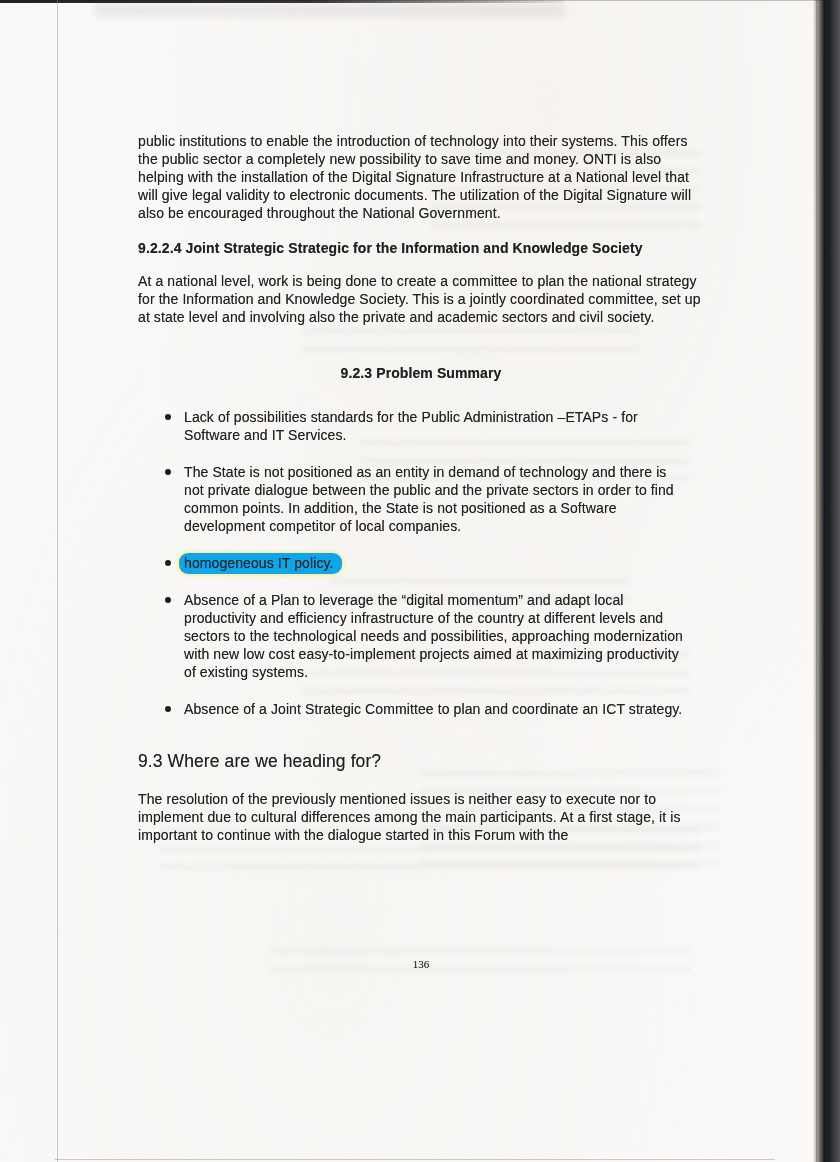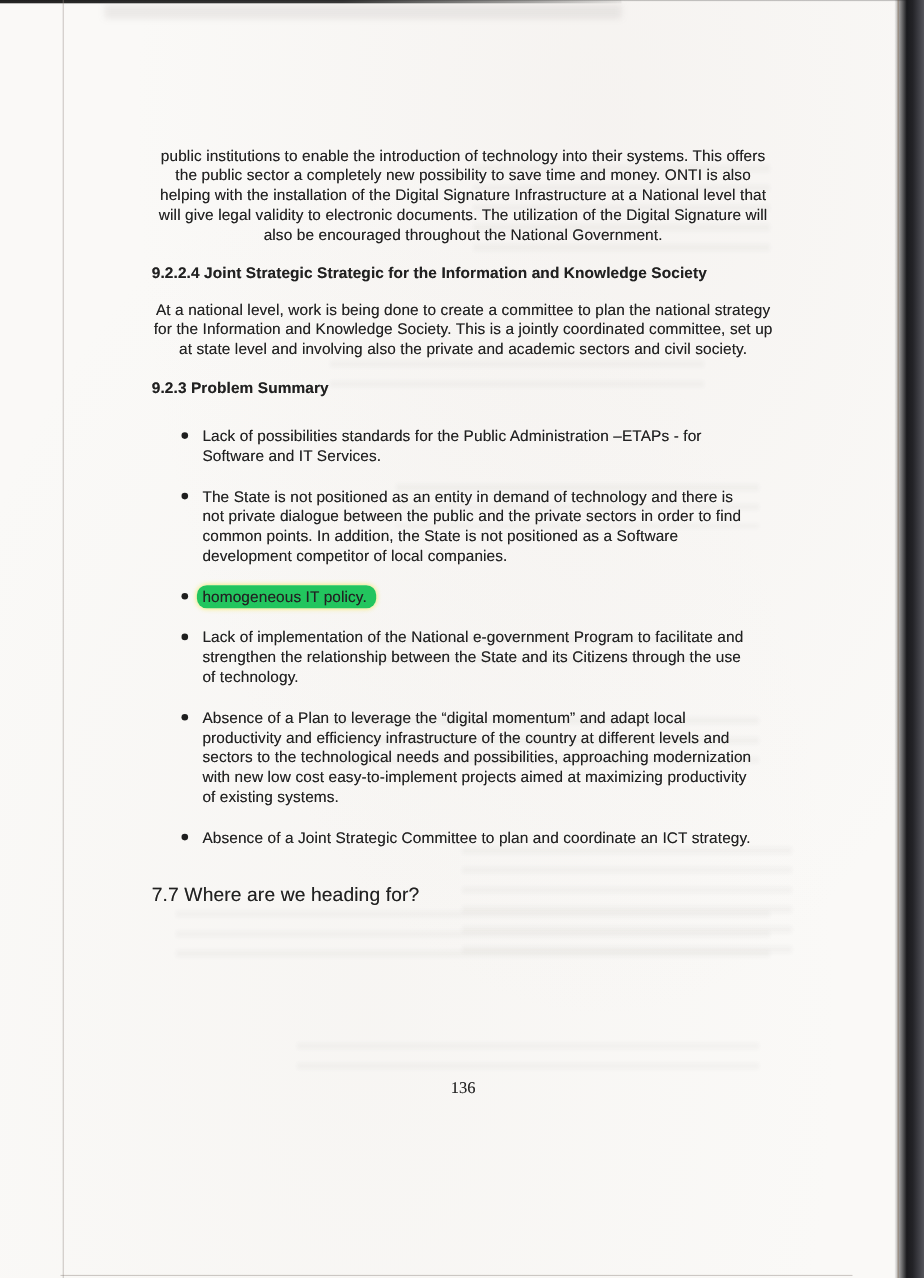--- a/index.html
+++ b/index.html
@@ -86,31 +86,31 @@
   
   .content {
     position: absolute;
     left: 138px; top: 132px;
     width: 566px;
     font-size: 14px;
     line-height: 18px;
     letter-spacing: 0.1px;
     text-shadow: 0 0 0.6px rgba(45,45,45,0.55);
   }
-  .para { margin: 0; text-align: center; }
+  .para { margin: 0; }
   .para.p2 { margin-top: 15px; }
   .para.p3 { margin-top: 18px; }
 
   .heading-bold {
     margin: 17px 0 0;
     font-size: 14px;
     font-weight: 700;
     line-height: 18px;
   }
-  .heading-bold.h923 { margin-top: 17px; }
+  .heading-bold.h923 { margin-top: 38px; text-align: center; }
 
   .heading-large {
     margin: 32px 0 0;
     font-size: 17.5px;
     font-weight: 400;
     line-height: 22px;
   }
 
   ul.problem-list {
     margin: 26px 0 0;
@@ -126,34 +126,34 @@
   ul.problem-list li::before {
     content: "";
     position: absolute;
     left: -19px; top: 6px;
     width: 6px; height: 6px;
     border-radius: 50%;
     background: #1e1e1e;
   }
   .line-before-highlight { display: block; }
   .hl {
-    background: #22c55e;
+    background: #0ea5e9;
     border-radius: 9px;
     padding: 2px 8px 3px 5px;
     margin-left: -5px;
     box-shadow: 0 0 5px rgba(240,230,54,0.85);
   }
 
   .page-number {
     position: absolute;
-    left: 138px; top: 982px;
+    left: 138px; top: 958px;
     width: 566px;
     text-align: center;
     font-family: "Liberation Serif", serif;
-    font-size: 15px;
+    font-size: 11px;
     color: #262626;
     text-shadow: 0 0 0.5px rgba(45,45,45,0.5);
   }
 </style>
 </head>
 <body>
 
 <div class="scan-top-hairline"></div>
 <div class="scan-top-line"></div>
 <div class="scan-top-smudge"></div>
@@ -184,28 +184,26 @@
     <li>
       <span>Lack of possibilities standards for the Public Administration –ETAPs - for Software and IT Services.</span>
     </li>
     <li>
       <span>The State is not positioned as an entity in demand of technology and there is not private dialogue between the public and the private sectors in order to find common points. In addition, the State is not positioned as a Software development competitor of local companies.</span>
     </li>
     <li>
       <span class="hl">homogeneous IT policy.</span>
     </li>
     <li>
-      <span>Lack of implementation of the National e-government Program to facilitate and strengthen the relationship between the State and its Citizens through the use of technology.</span>
-    </li>
-    <li>
       <span>Absence of a Plan to leverage the “digital momentum” and adapt local productivity and efficiency infrastructure of the country at different levels and sectors to the technological needs and possibilities, approaching modernization with new low cost easy-to-implement projects aimed at maximizing productivity of existing systems.</span>
     </li>
     <li>
       <span>Absence of a Joint Strategic Committee to plan and coordinate an ICT strategy.</span>
     </li>
   </ul>
 
-  <h2 class="heading-large">7.7 Where are we heading for?</h2>
-
+  <h2 class="heading-large">9.3 Where are we heading for?</h2>
+
+  <p class="para p3">The resolution of the previously mentioned issues is neither easy to execute nor to implement due to cultural differences among the main participants. At a first stage, it is important to continue with the dialogue started in this Forum with the</p>
 
 </div>
 
 <div class="page-number">136</div>
 
 </body></html>

